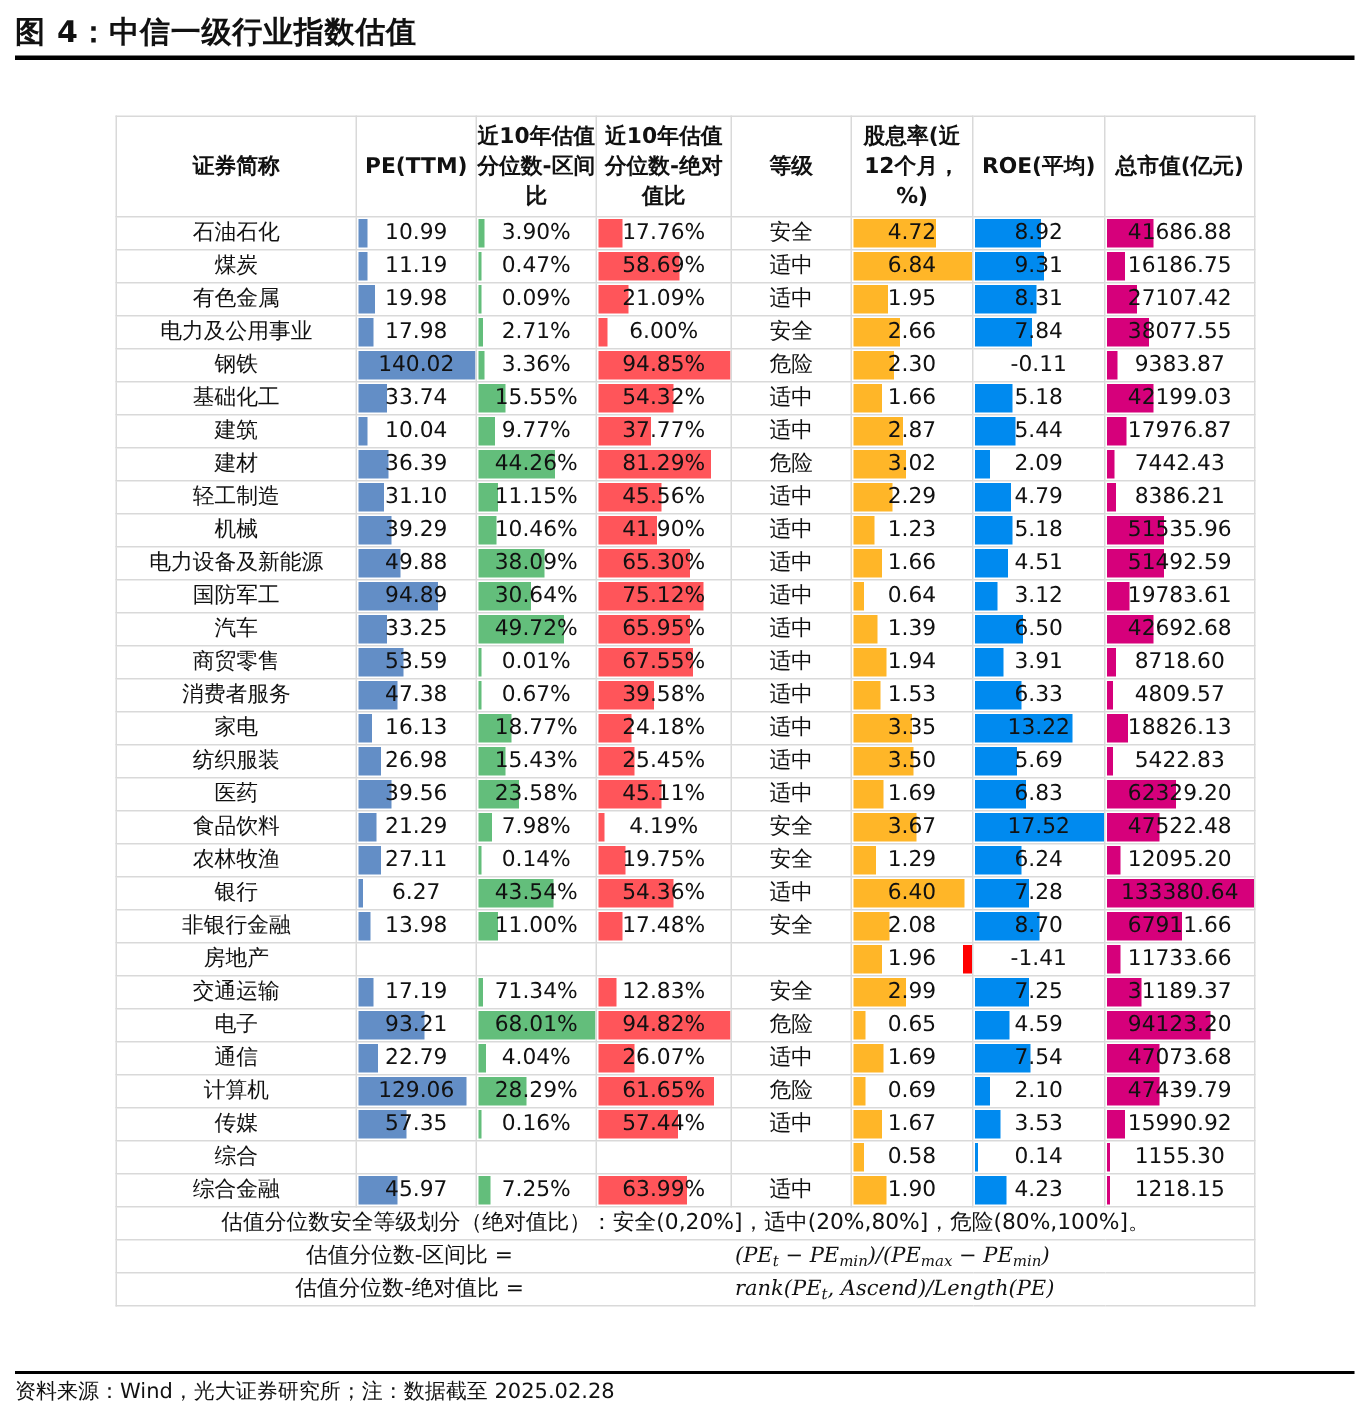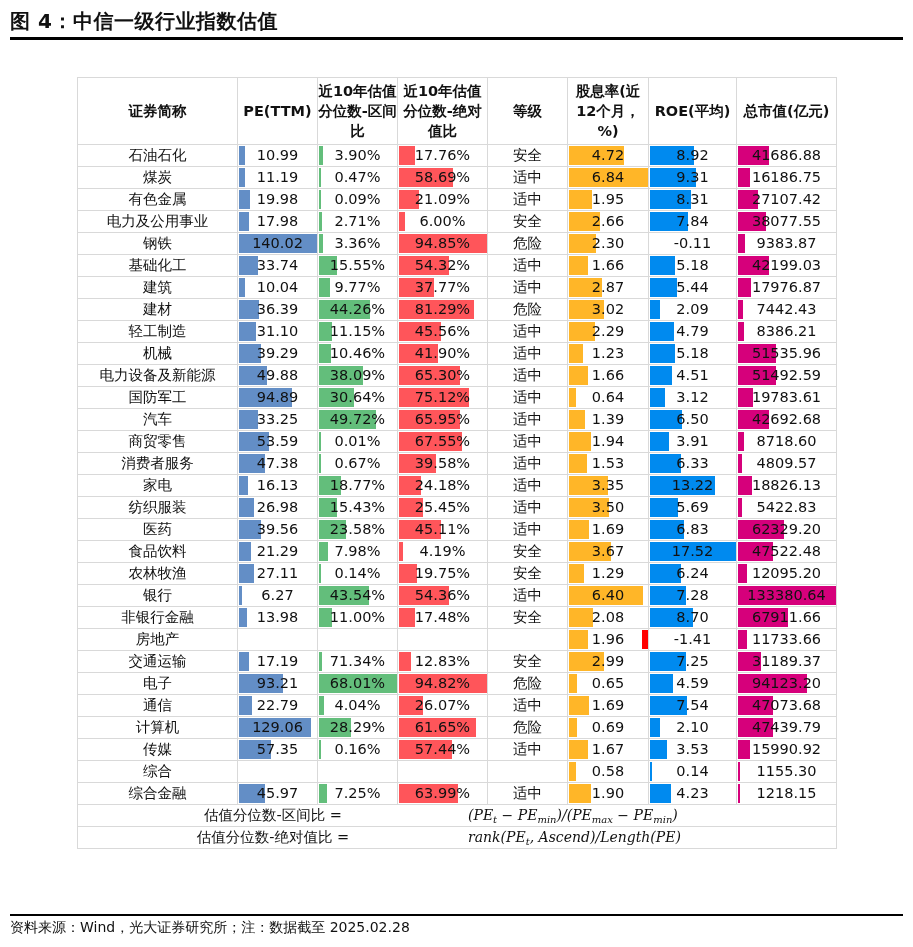--- a/index.html
+++ b/index.html
@@ -12,21 +12,21 @@
   table.main td, table.main th { border:1px solid #d9d9d9; padding:0; font-size:14.5px; text-align:center; position:relative; white-space:nowrap; overflow:hidden; }
   table.main th { font-weight:bold; height:66px; line-height:20px; white-space:normal; }
   table.main td { height:21px; line-height:21px; }
   .bar { position:absolute; left:1px; top:1px; bottom:1px; }
   .val { position:relative; z-index:1; }
   .neg-bar { position:absolute; right:100%; top:1px; bottom:1px; background:#ff0000; }
   .roe-cell { border-left:1px dashed #333 !important; overflow:visible !important; }
   .cap-cell .bar, .cap-cell .minbar { }
   .note-row td { height:21px; line-height:21px; font-size:14.5px; }
   .formula-label { display:inline-block; width:390px; text-align:center; }
-  .formula { display:inline-block; font-family:"DejaVu Serif", serif; font-style:italic; font-size:14px; }
+  .formula { display:inline-block; margin-left:22px; font-family:"DejaVu Serif", serif; font-style:italic; font-size:14px; }
   sub { font-size:10px; vertical-align:-3px; line-height:0; }
 </style>
 </head>
 <body>
 
 <div class="title">图 4：中信一级行业指数估值</div>
 <div class="title-rule"></div>
 
 <table class="main">
   <colgroup>
@@ -348,20 +348,23 @@
         <td><div class="bar" style="width: 8px; background: rgb(99, 190, 123);"></div><span class="val">7.25%</span></td>
         <td><div class="bar" style="width: 59px; background: rgb(255, 85, 90);"></div><span class="val">63.99%</span></td>
         <td><span class="val">适中</span></td>
         <td><div class="bar" style="width: 22px; background: rgb(255, 182, 40);"></div><span class="val">1.90</span></td>
         <td class="roe-cell"><div class="bar" style="width: 21px; background: rgb(0, 138, 239);"></div><span class="val">4.23</span></td>
         <td class="cap-cell"><div class="bar" style="width: 2px; background: rgb(214, 0, 123);"></div><span class="val">1218.15</span></td>
       </tr>
     </tbody>
   <tfoot>
     <tr class="note-row">
+      <td colspan="8">估值分位数安全等级划分（绝对值比）：安全(0,20%]，适中(20%,80%]，危险(80%,100%]。</td>
+    </tr>
+    <tr class="note-row">
       <td colspan="8" style="text-align:left">
         <span class="formula-label">估值分位数-区间比 =</span><span class="formula">(PE<sub>t</sub> − PE<sub>min</sub>)/(PE<sub>max</sub> − PE<sub>min</sub>)</span>
       </td>
     </tr>
     <tr class="note-row">
       <td colspan="8" style="text-align:left">
         <span class="formula-label">估值分位数-绝对值比 =</span><span class="formula">rank(PE<sub>t</sub>, Ascend)/Length(PE)</span>
       </td>
     </tr>
   </tfoot>

